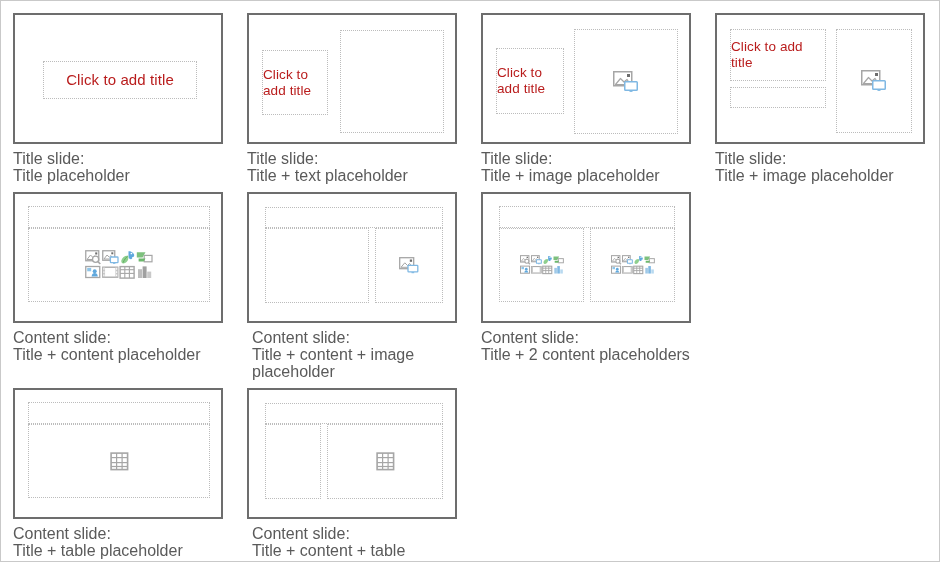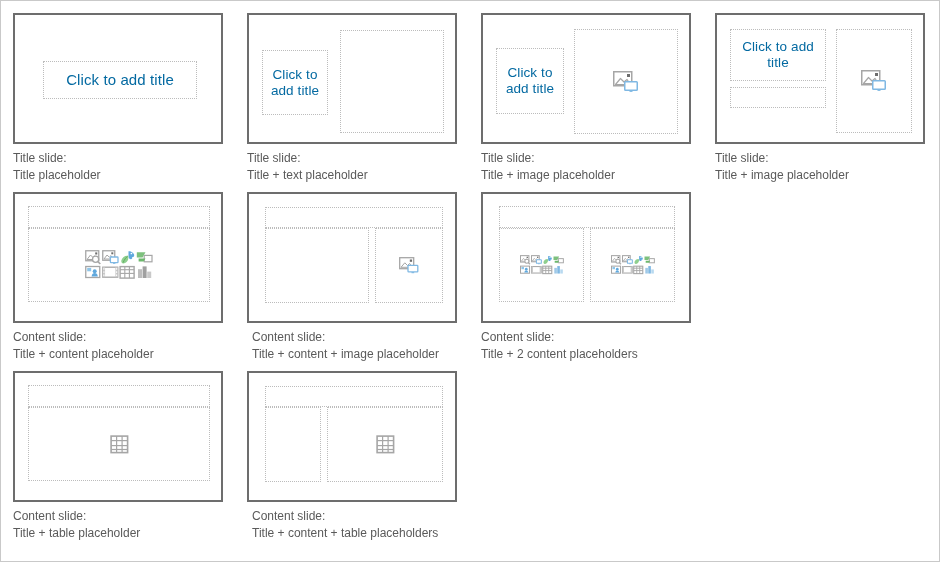--- a/index.html
+++ b/index.html
@@ -55,36 +55,35 @@
   .ph {
     position: absolute;
     box-sizing: border-box;
     border: 1px dotted #bcbcbc;
     background: transparent;
   }
   .ph.title-text {
     display: flex;
     align-items: center;
     justify-content: center;
-    text-align: center;
-    color: #0369a1;
+    color: #b91c1c;
     font-size: 15px;
     line-height: 18px;
     letter-spacing: 0.1px;
   }
   .ph.title-text.small {
     font-size: 13.5px;
     line-height: 16px;
   }
 
   
   .caption {
     margin-top: 6px;
     color: #5a5a5a;
-    font-size: 12px;
+    font-size: 16px;
     line-height: 17px;
     white-space: pre-line;
   }
   .caption.indent { padding-left: 5px; }
 
   
   .icon-cluster {
     position: absolute;
     display: grid;
     grid-template-columns: repeat(4, auto);

